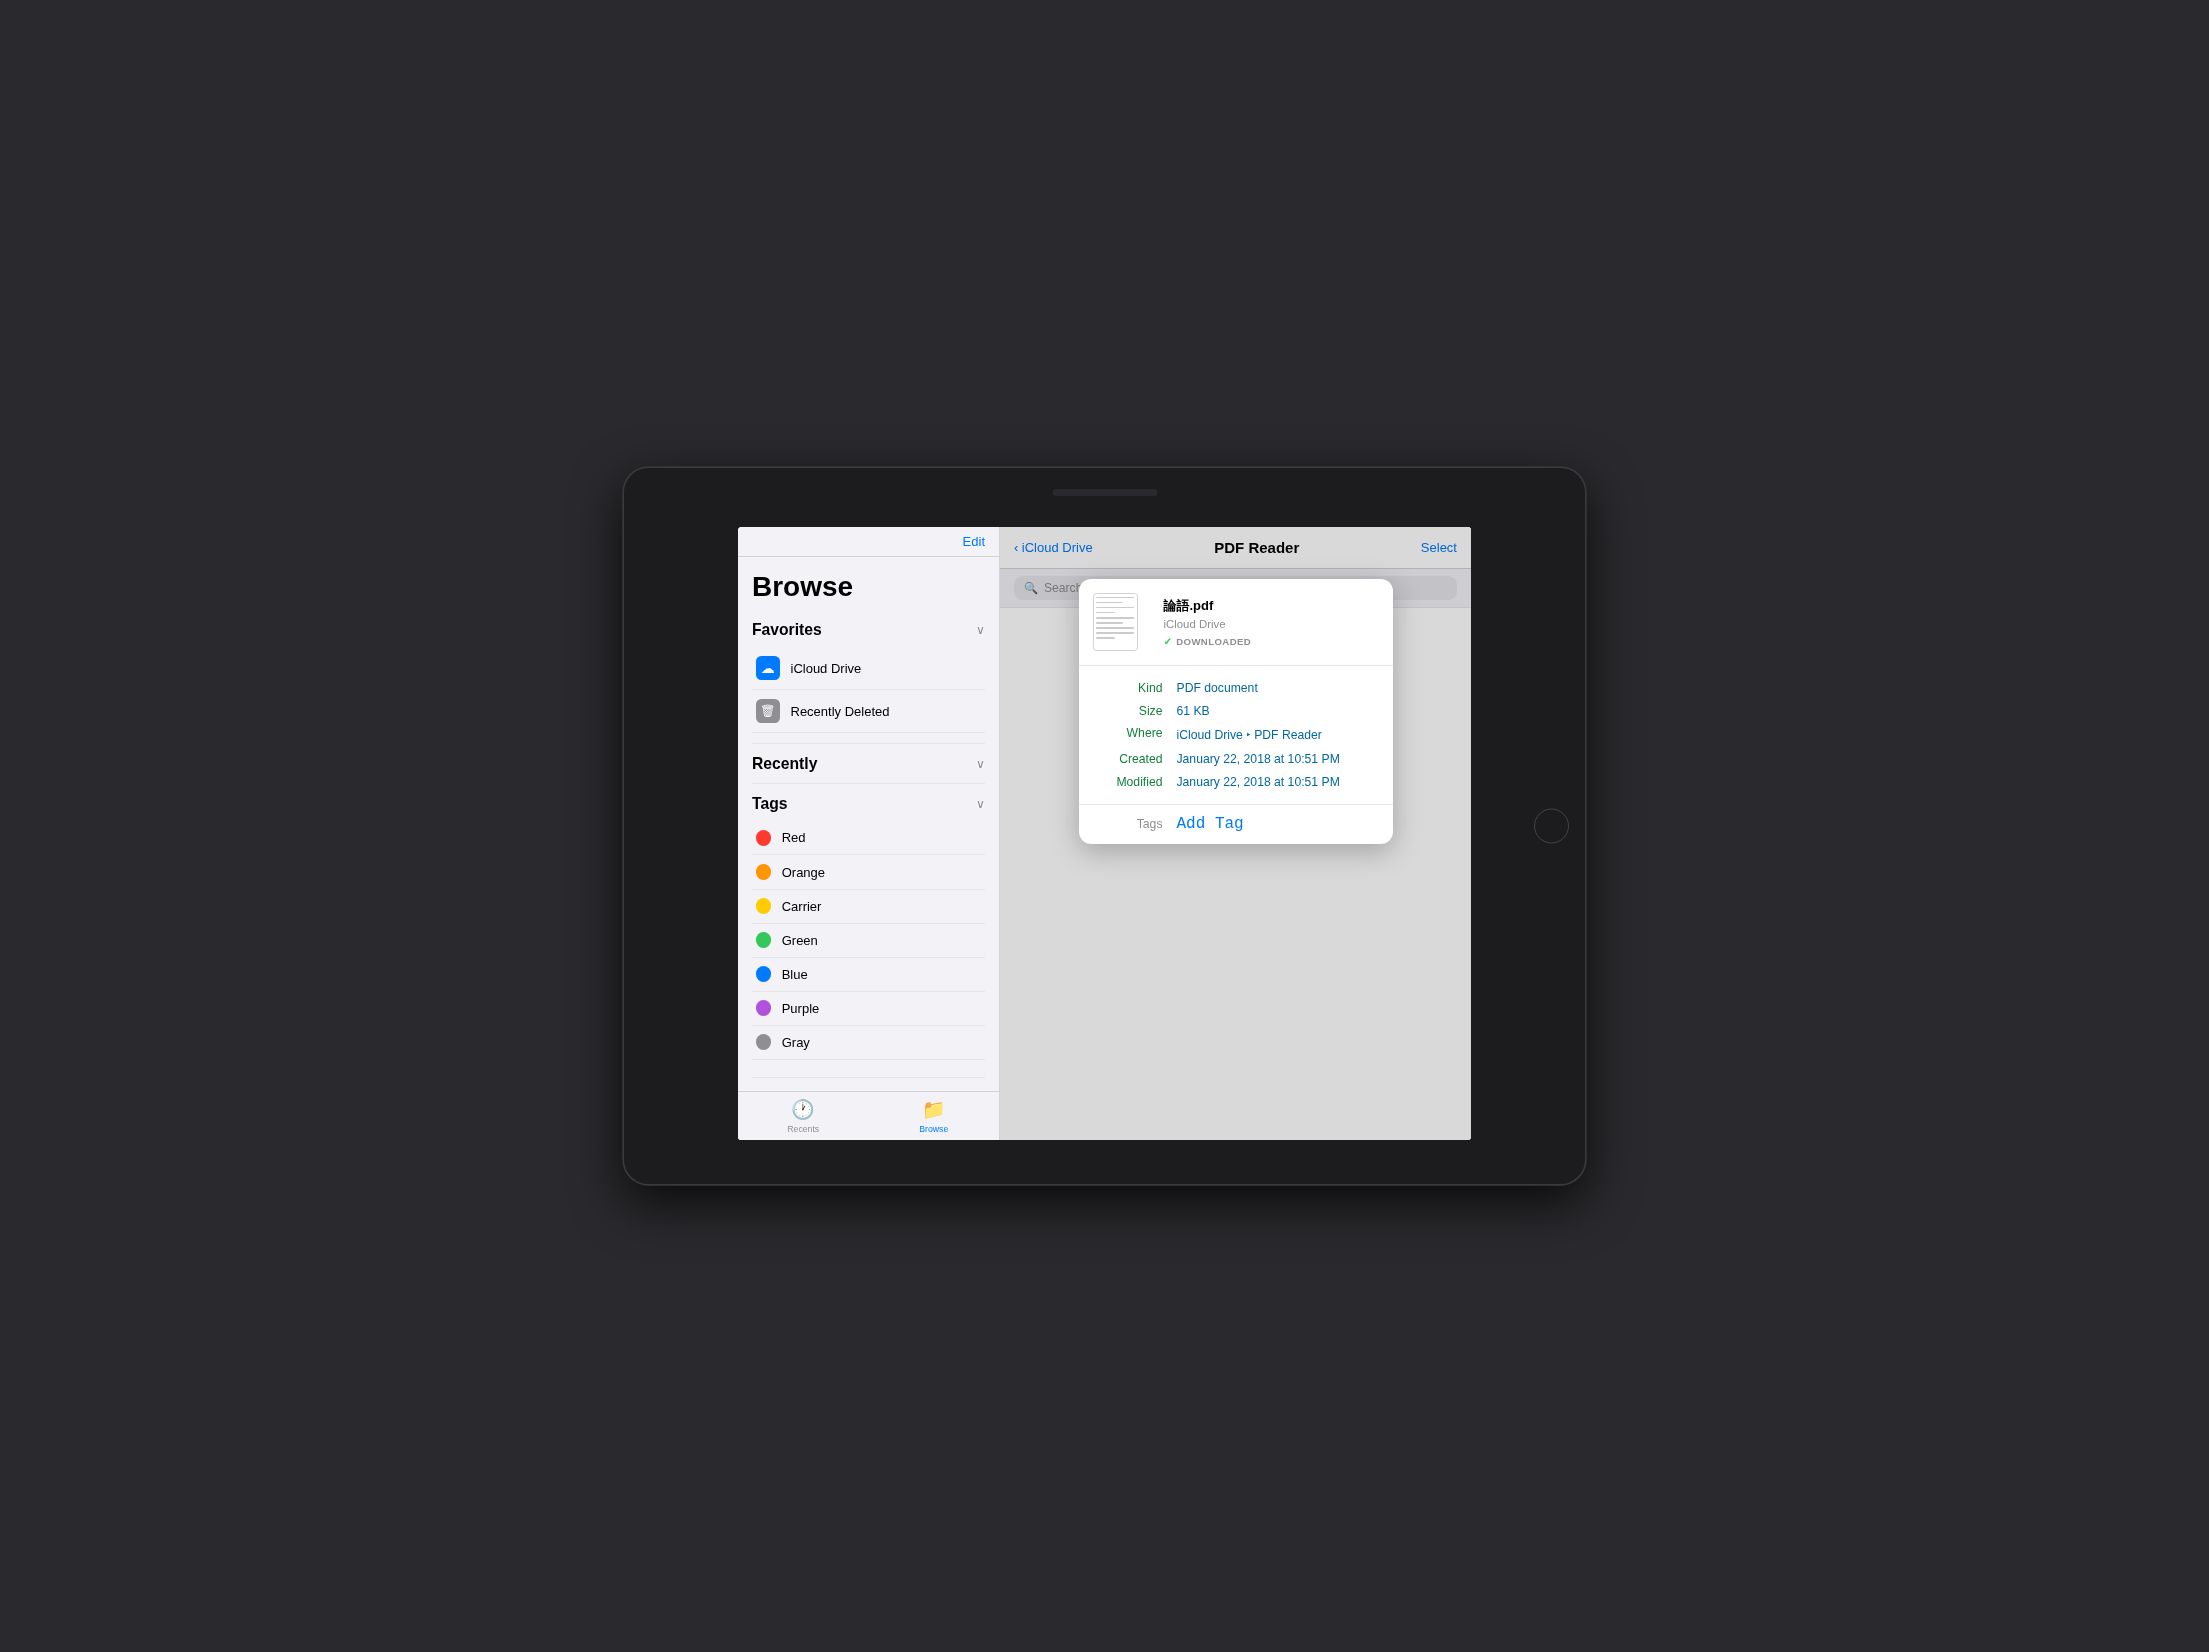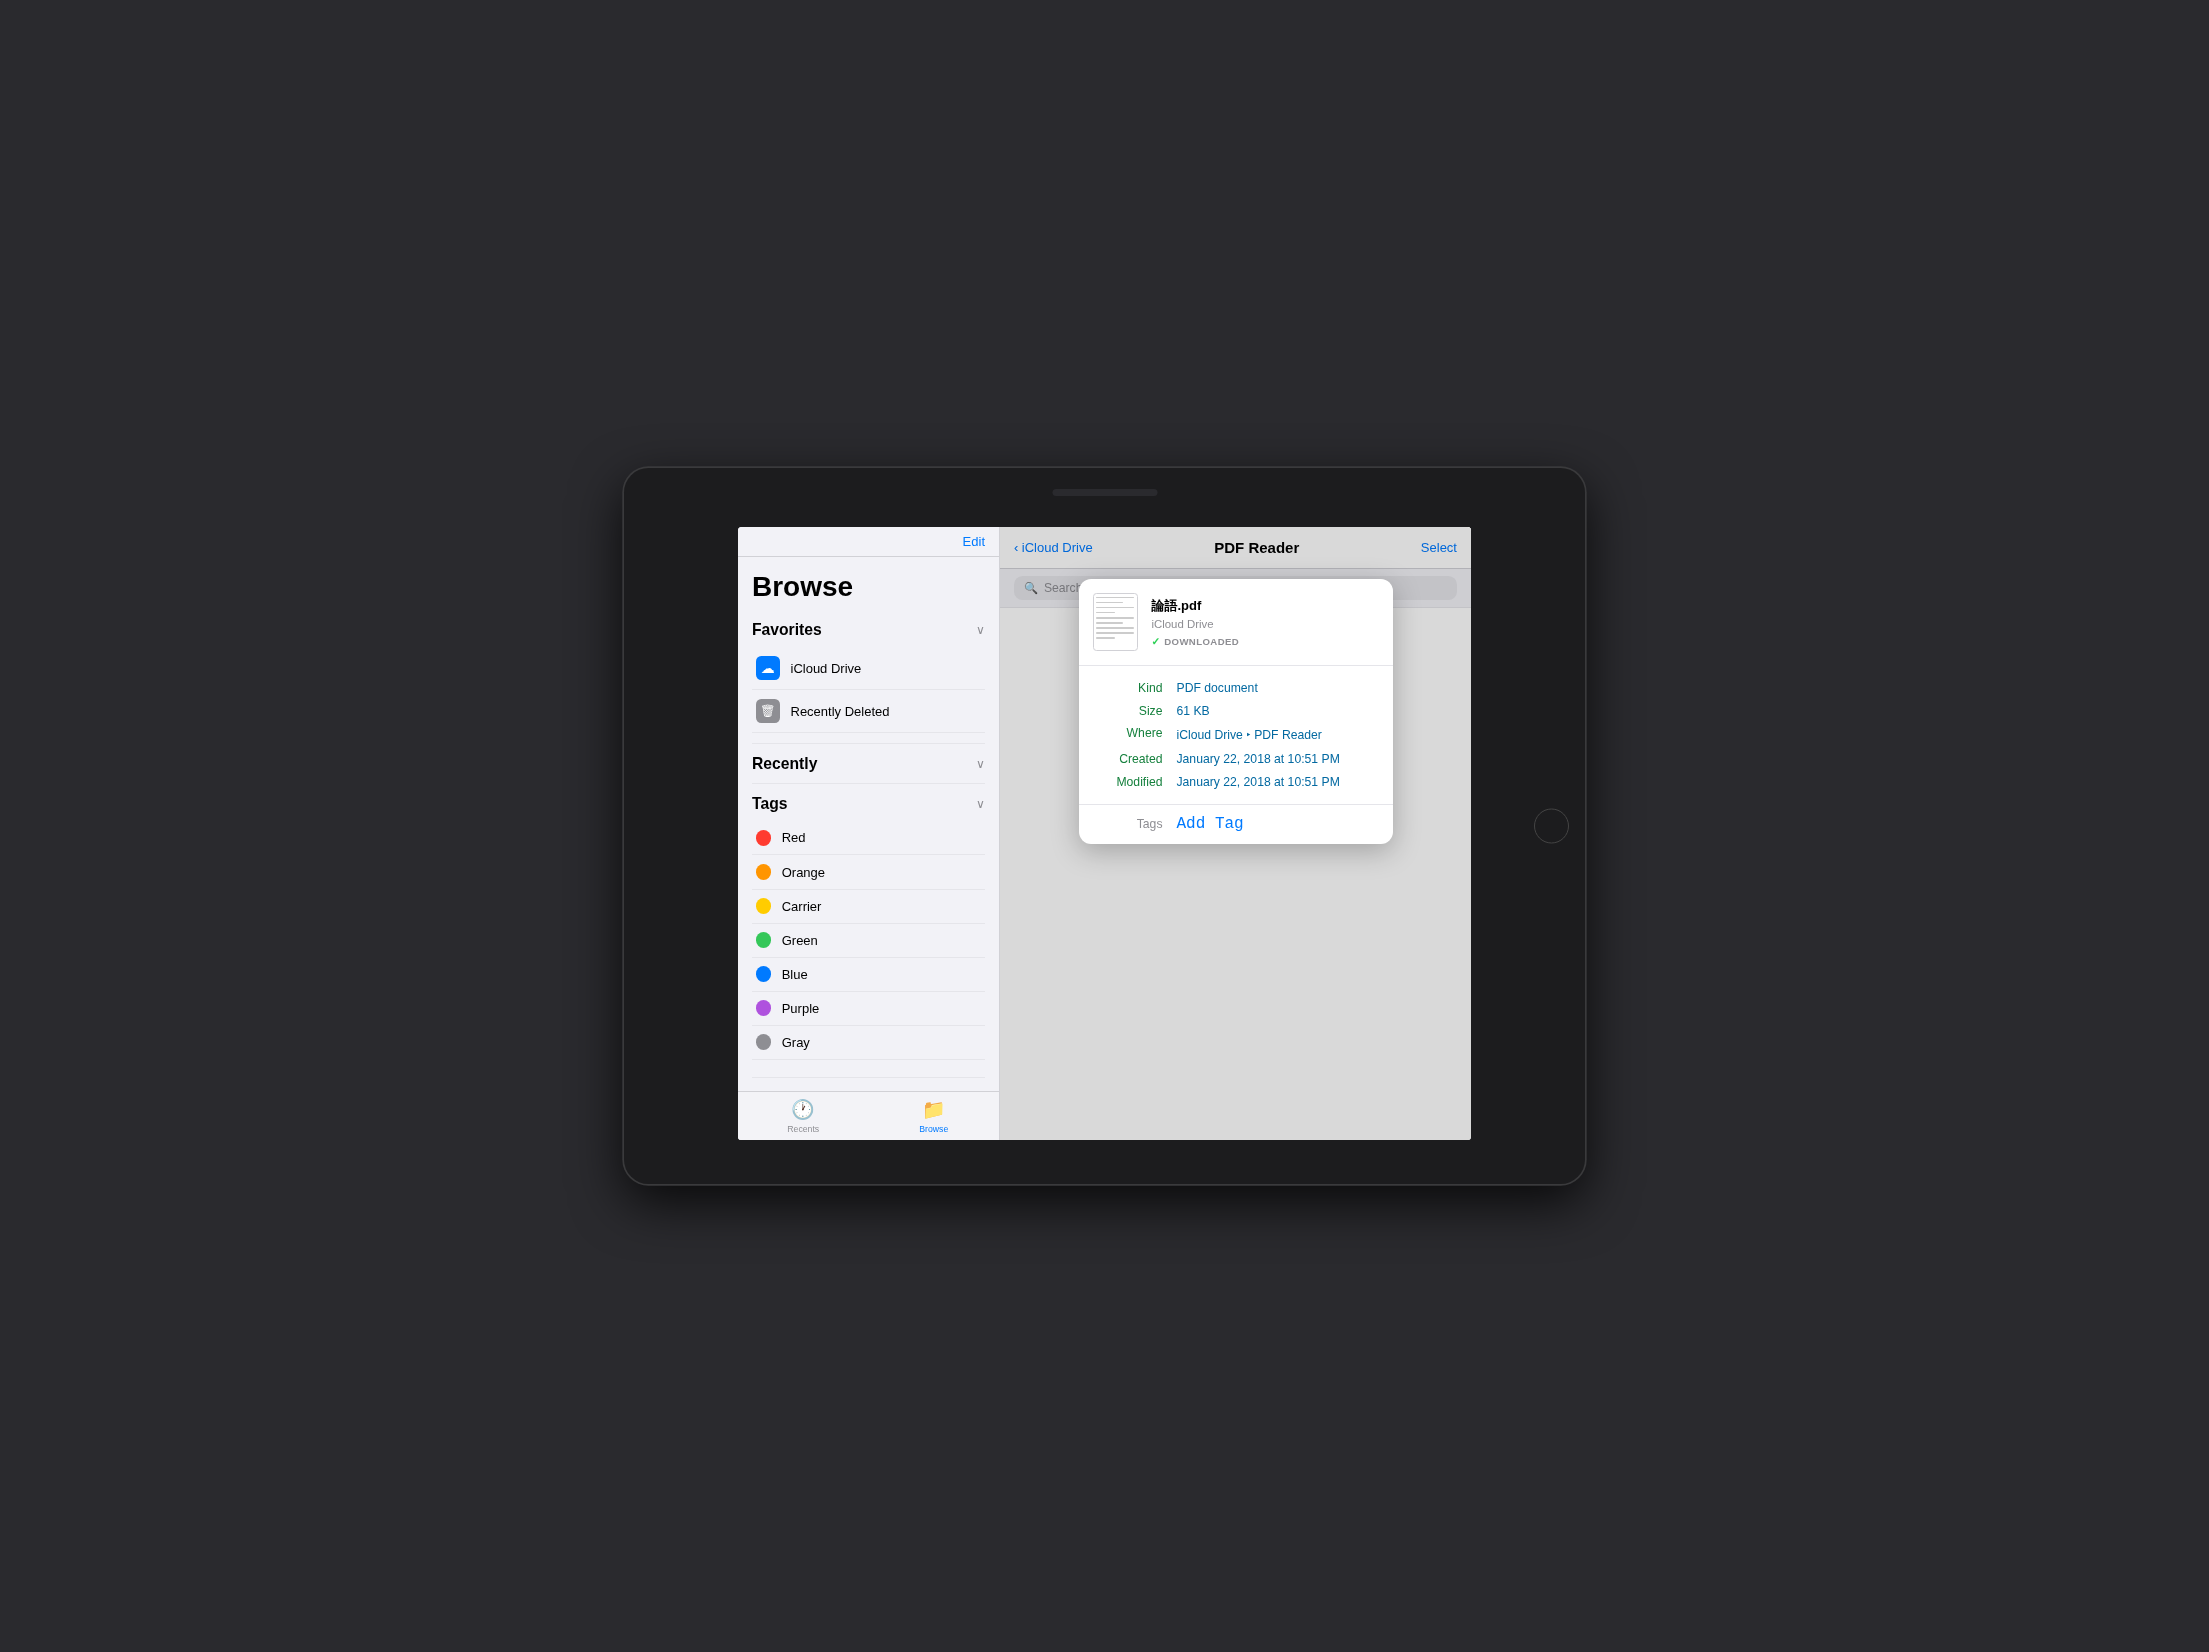--- a/index.html
+++ b/index.html
@@ -323,21 +323,21 @@
     .popup {
       background: white;
       border-radius: 12.2px;
       width: 314px;
       box-shadow: 0 7px 28px rgba(0,0,0,0.25);
       overflow: hidden;
     }
     .popup-header {
       display: flex;
       align-items: center;
-      gap: 14px;
+      gap: 26px;
       padding: 14px;
       border-bottom: 0.9px solid #e5e5ea;
     }
     .popup-thumb {
       width: 45px;
       height: 58px;
       background: white;
       border: 0.9px solid #d1d1d6;
       border-radius: 3.5px;
       overflow: hidden;

